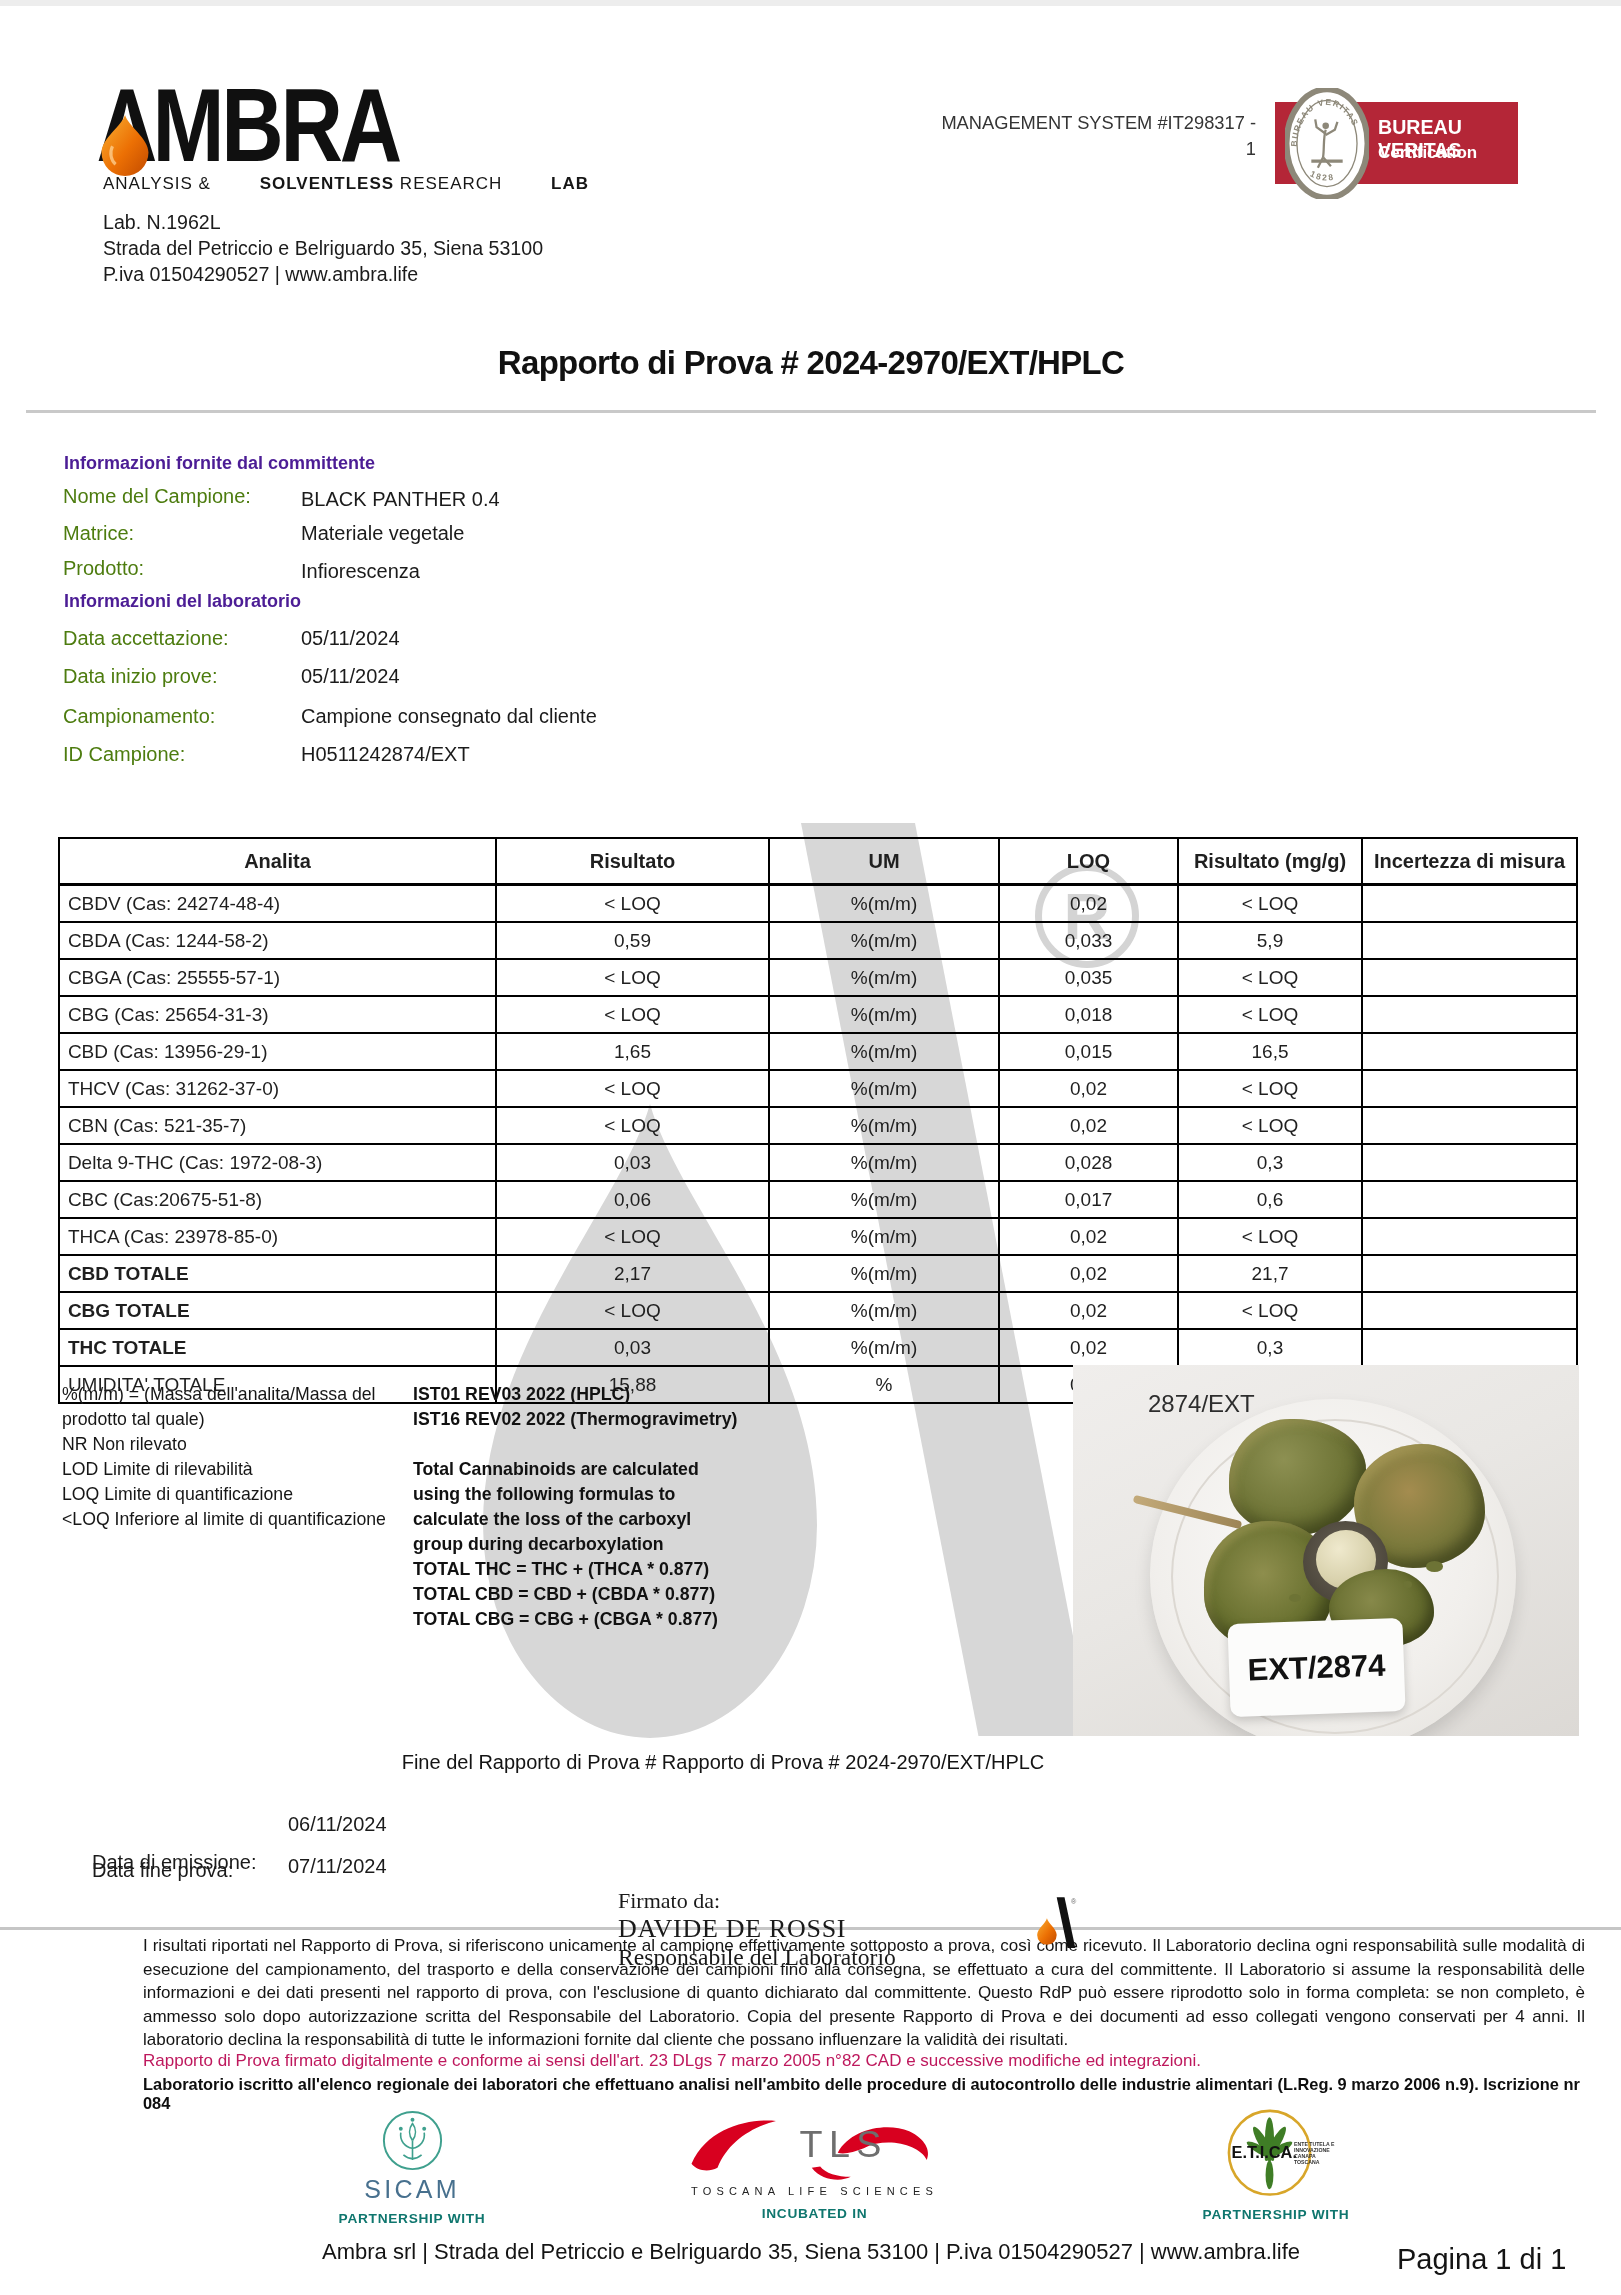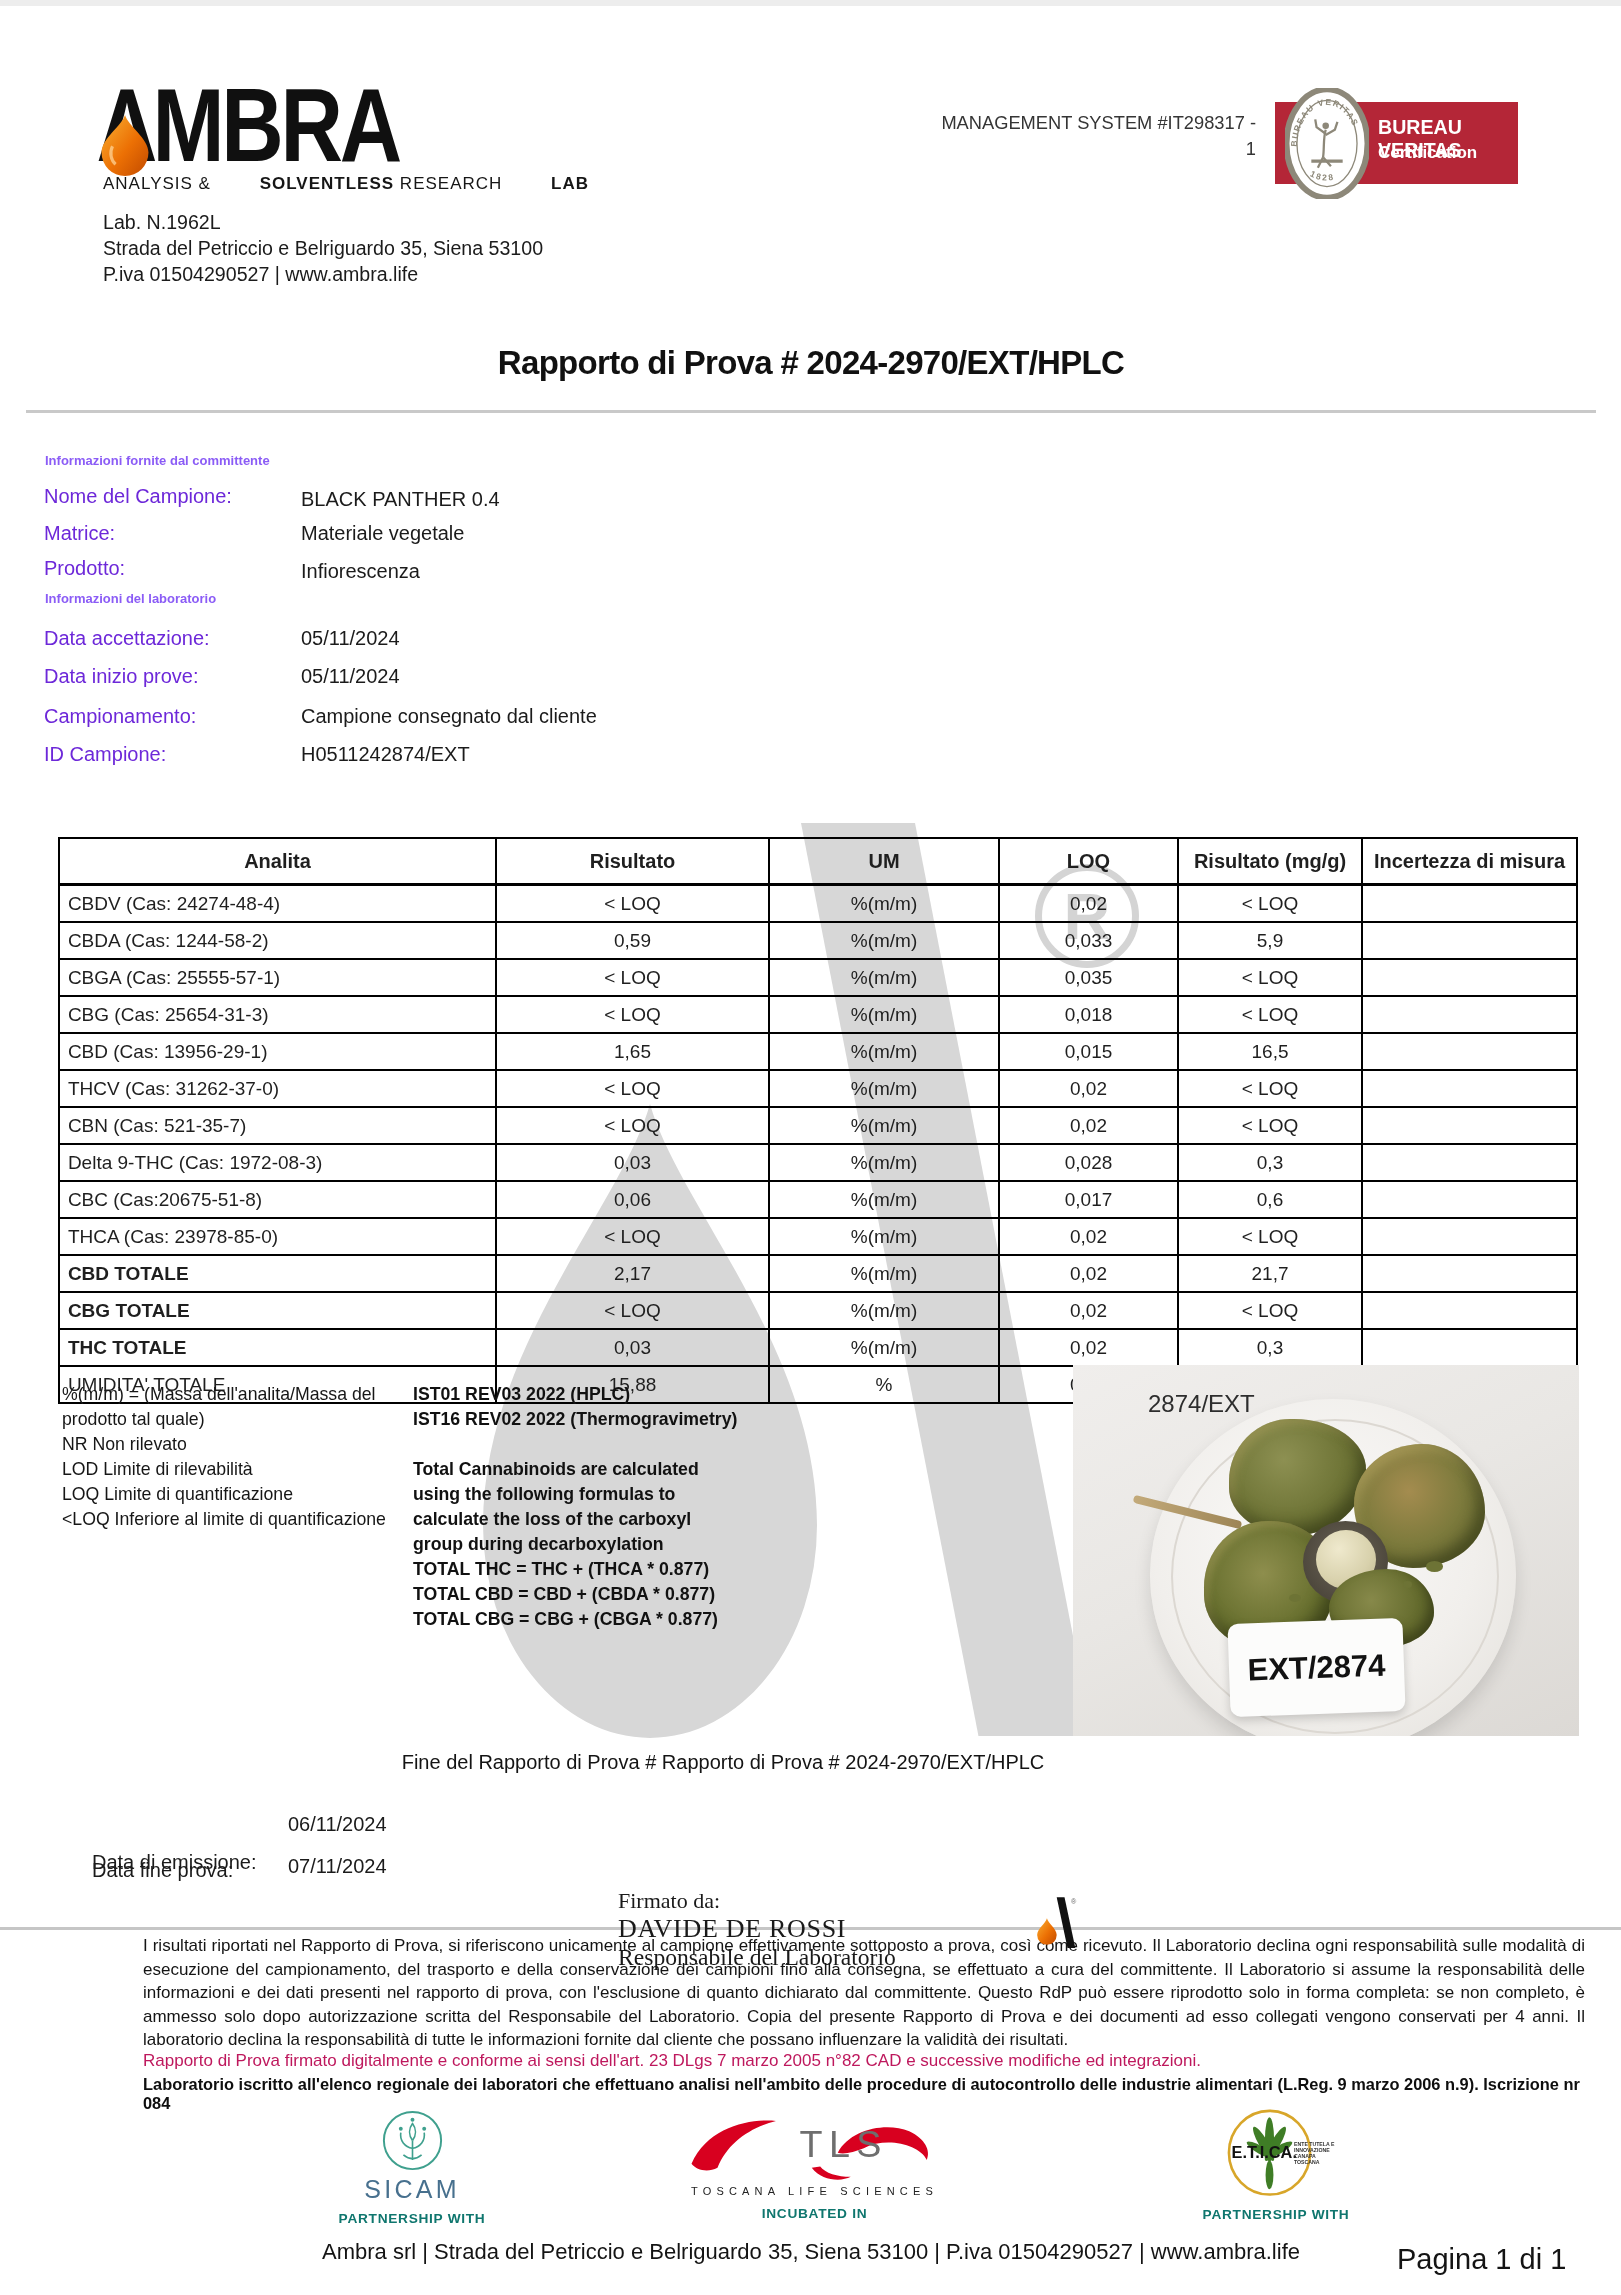--- a/index.html
+++ b/index.html
@@ -31,22 +31,22 @@
   #bv-box{left:1275px;top:102px;width:243px;height:82px;background:#b42637;}
   #bv-box .bv-t1{position:absolute;left:103px;top:14.4px;font-size:19.6px;font-weight:bold;color:#fff;letter-spacing:0px;}
   #bv-box .bv-t2{position:absolute;left:103px;top:41px;font-size:17px;font-weight:bold;color:#fff;}
   #bv-seal{left:1285px;top:88px;width:84px;height:111px;z-index:2;}
 
   
   #title{left:0;top:344px;width:1622px;text-align:center;font-size:33px;font-weight:bold;letter-spacing:-0.7px;color:#111;}
   #rule{left:26px;top:410px;width:1570px;height:3.3px;background:#c9c9c9;}
 
   
-  .sec-head{left:45px;font-size:13px;font-weight:bold;color:#8b5cf6;}
-  .f-label{left:44px;font-size:20px;color:#6d28d9;}
+  .sec-head{left:64px;font-size:18px;font-weight:bold;color:#4c1d95;}
+  .f-label{left:63px;font-size:20px;color:#4d7c0f;}
   .f-value{left:301px;font-size:20px;color:#1b1b1b;}
 
   
   #table-wrap{left:58px;top:837px;width:1518px;z-index:1;}
   table{border-collapse:collapse;width:1518px;table-layout:fixed;background:transparent;}
   th,td{border:2px solid #000;background:transparent;overflow:hidden;white-space:nowrap;}
   thead th{height:42px;font-size:20px;font-weight:bold;text-align:center;border-bottom-width:3.3px;}
   tbody td{height:33px;font-size:19px;text-align:center;}
   tbody td.c-analita{text-align:left;padding-left:7.9px;}
   tr.tot td.c-analita{font-weight:bold;}

